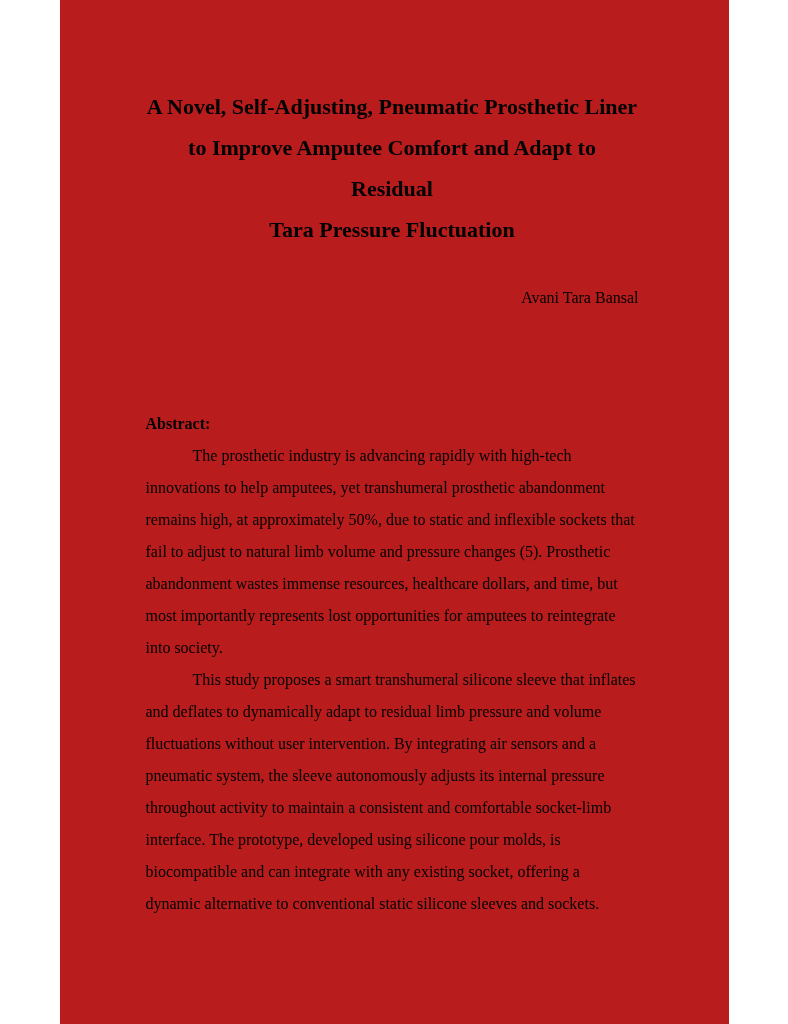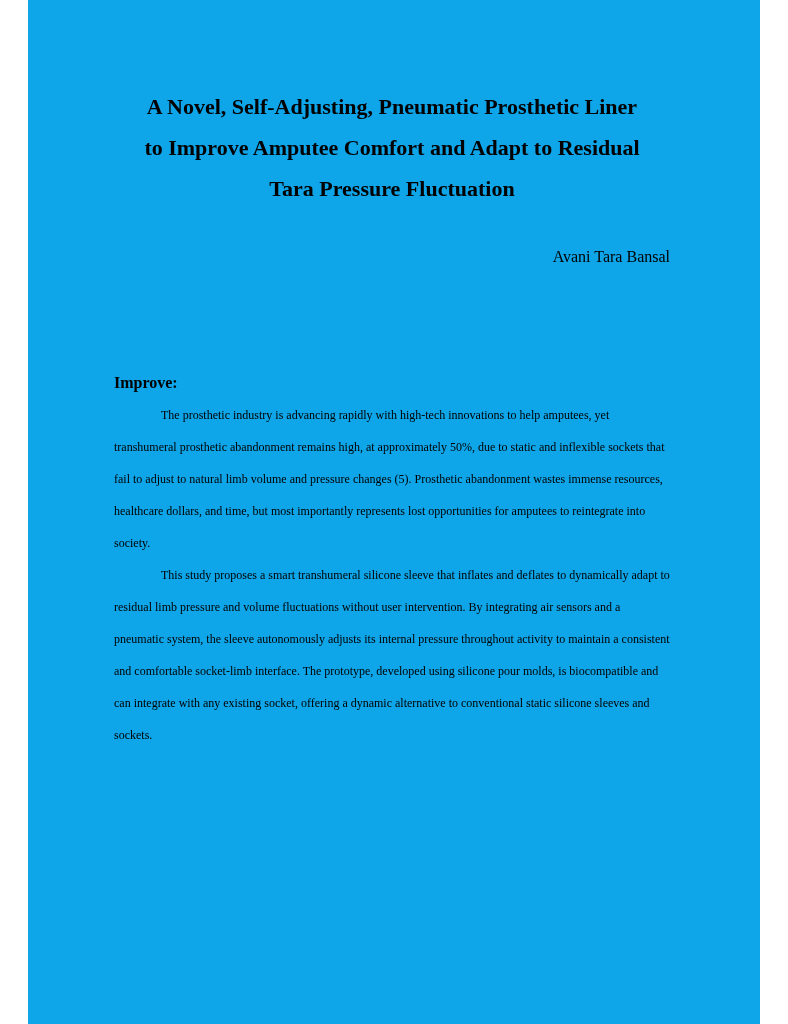--- a/index.html
+++ b/index.html
@@ -2,24 +2,24 @@
 <html><head>
 <meta charset="utf-8">
 <style>
   html, body {
     margin: 0;
     padding: 0;
     background: #ffffff;
   }
   .page {
     position: relative;
-    width: 732px;
+    width: 669px;
     height: 1024px;
     margin: 0 auto;
-    background: #0ea5e9;
+    background: #b91c1c;
     color: #000000;
     font-family: "Liberation Serif", "DejaVu Serif", serif;
     overflow: hidden;
     box-sizing: border-box;
   }
   .content {
     padding: 0 90px 0 86px;
   }
   .title-block {
     margin: 0;
@@ -37,21 +37,21 @@
     font-weight: normal;
   }
   .abstract-heading {
     margin-top: 94px;
     font-size: 16px;
     line-height: 32px;
     font-weight: bold;
   }
   .abstract-body p {
     margin: 0;
-    font-size: 12px;
+    font-size: 16px;
     line-height: 32px;
     text-indent: 47px;
     text-align: left;
   }
 </style>
 </head>
 <body>
 
 <div class="page">
   <div class="content">
@@ -59,21 +59,21 @@
     <h1 class="title-block">
       <div>A Novel, Self-Adjusting, Pneumatic Prosthetic Liner</div>
       <div>to Improve Amputee Comfort and Adapt to Residual</div>
       <div>Tara Pressure Fluctuation</div>
     </h1>
 
     <div class="byline-block">
       <div>Avani Tara Bansal</div>
     </div>
 
-    <div class="abstract-heading">Improve:</div>
+    <div class="abstract-heading">Abstract:</div>
 
     <div class="abstract-body">
       <p>The prosthetic industry is advancing rapidly with high-tech innovations to help amputees, yet transhumeral prosthetic abandonment remains high, at approximately 50%, due to static and inflexible sockets that fail to adjust to natural limb volume and pressure changes (5). Prosthetic abandonment wastes immense resources, healthcare dollars, and time, but most importantly represents lost opportunities for amputees to reintegrate into society.</p>
       <p>This study proposes a smart transhumeral silicone sleeve that inflates and deflates to dynamically adapt to residual limb pressure and volume fluctuations without user intervention. By integrating air sensors and a pneumatic system, the sleeve autonomously adjusts its internal pressure throughout activity to maintain a consistent and comfortable socket-limb interface. The prototype, developed using silicone pour molds, is biocompatible and can integrate with any existing socket, offering a dynamic alternative to conventional static silicone sleeves and sockets.</p>
     </div>
 
   </div>
 </div>
 
 </body></html>

